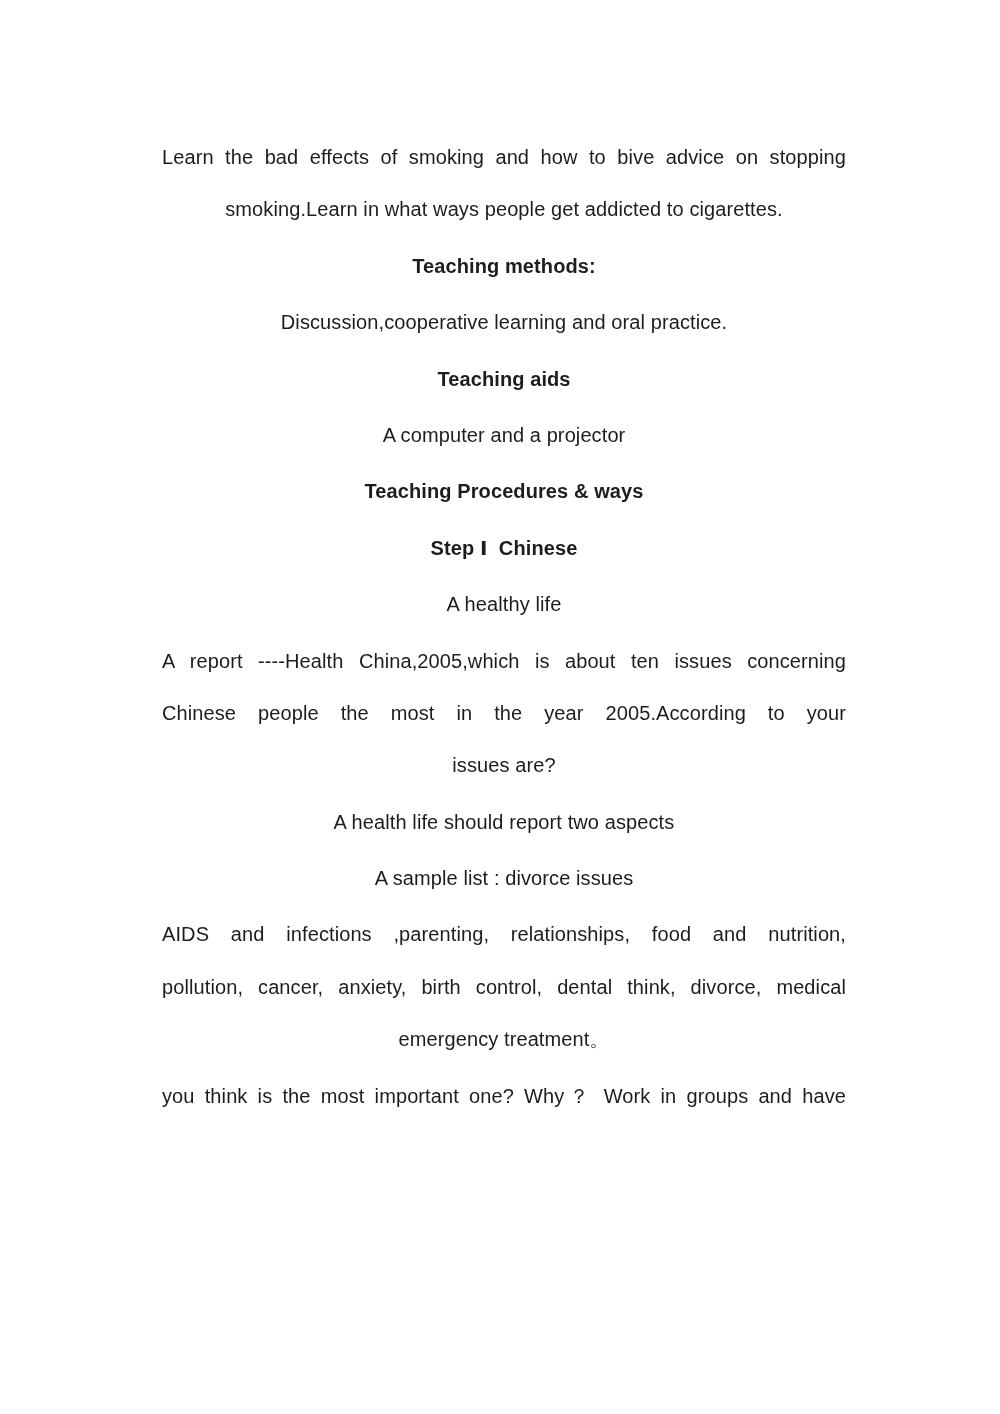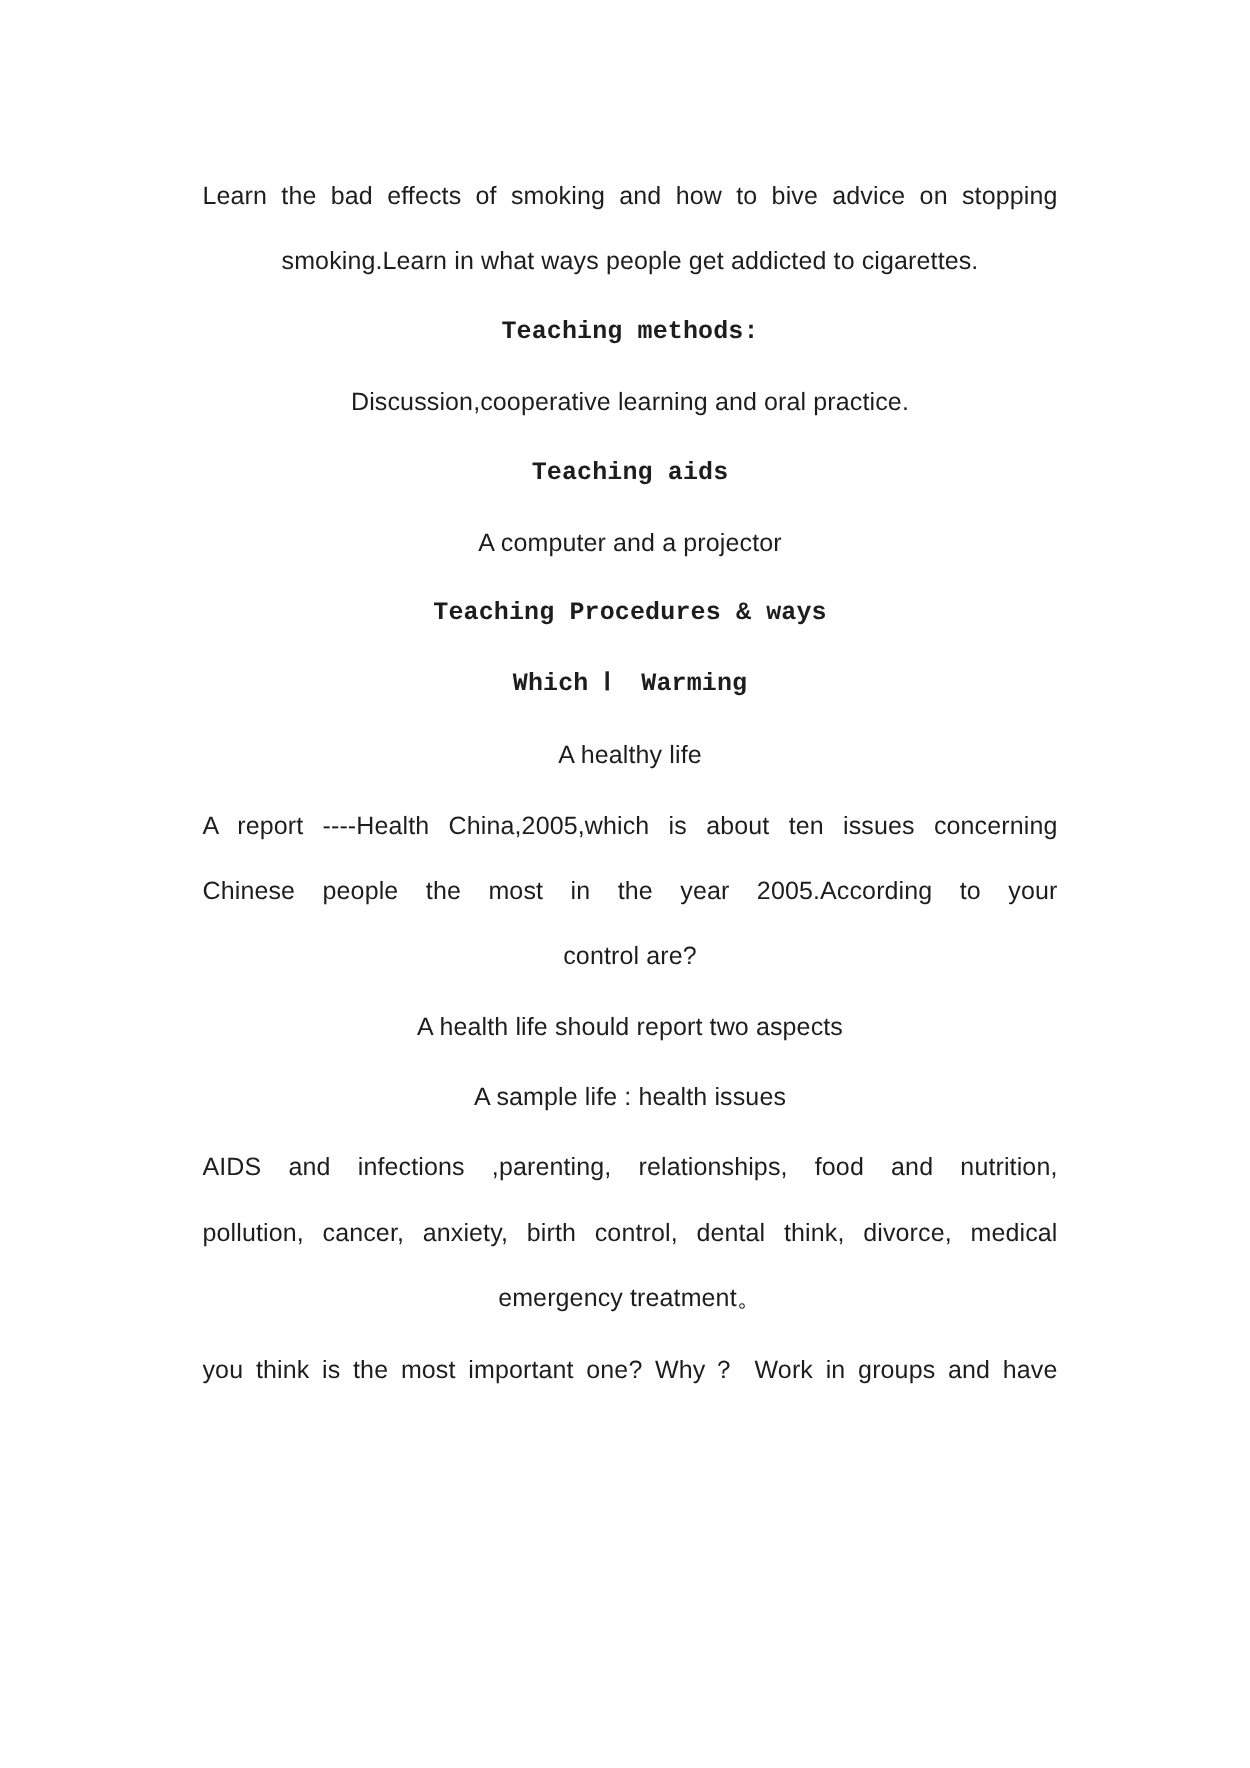--- a/index.html
+++ b/index.html
@@ -22,21 +22,21 @@
   }
   .para { margin: 0; }
   .line {
     font-size: 20px;
     height: 52.4px;
     line-height: 52.4px;
     white-space: pre-wrap;
     letter-spacing: 0.1px;
     text-align: center;
   }
-  .h { font-weight: bold; font-family: Liberation Mono, monospace; }
+  .h { font-weight: bold; }
   .j {
     white-space: normal;
     text-align: justify;
     text-align-last: justify;
   }
 </style>
 </head>
 <body>
 
 <div class="page">
@@ -61,39 +61,39 @@
 
     <div class="para">
       <div class="line">A computer and a projector</div>
     </div>
 
     <div class="para">
       <div class="line h">Teaching Procedures &amp; ways</div>
     </div>
 
     <div class="para">
-      <div class="line h">Which Ⅰ  Warming</div>
+      <div class="line h">Step Ⅰ  Chinese</div>
     </div>
 
     <div class="para">
       <div class="line">A healthy life</div>
     </div>
 
     <div class="para">
       <div class="line j">A report ----Health China,2005,which is about ten issues concerning</div>
       <div class="line j">Chinese people the most in the year 2005.According to your</div>
-      <div class="line">control are?</div>
+      <div class="line">issues are?</div>
     </div>
 
     <div class="para">
       <div class="line">A health life should report two aspects</div>
     </div>
 
     <div class="para">
-      <div class="line">A sample life : health issues</div>
+      <div class="line">A sample list : divorce issues</div>
     </div>
 
     <div class="para">
       <div class="line j">AIDS and infections ,parenting, relationships, food and nutrition,</div>
       <div class="line j">pollution, cancer, anxiety, birth control, dental think, divorce, medical</div>
       <div class="line">emergency treatment。</div>
     </div>
 
     <div class="para">
       <div class="line j">you think is the most important one? Why？ Work in groups and have</div>

